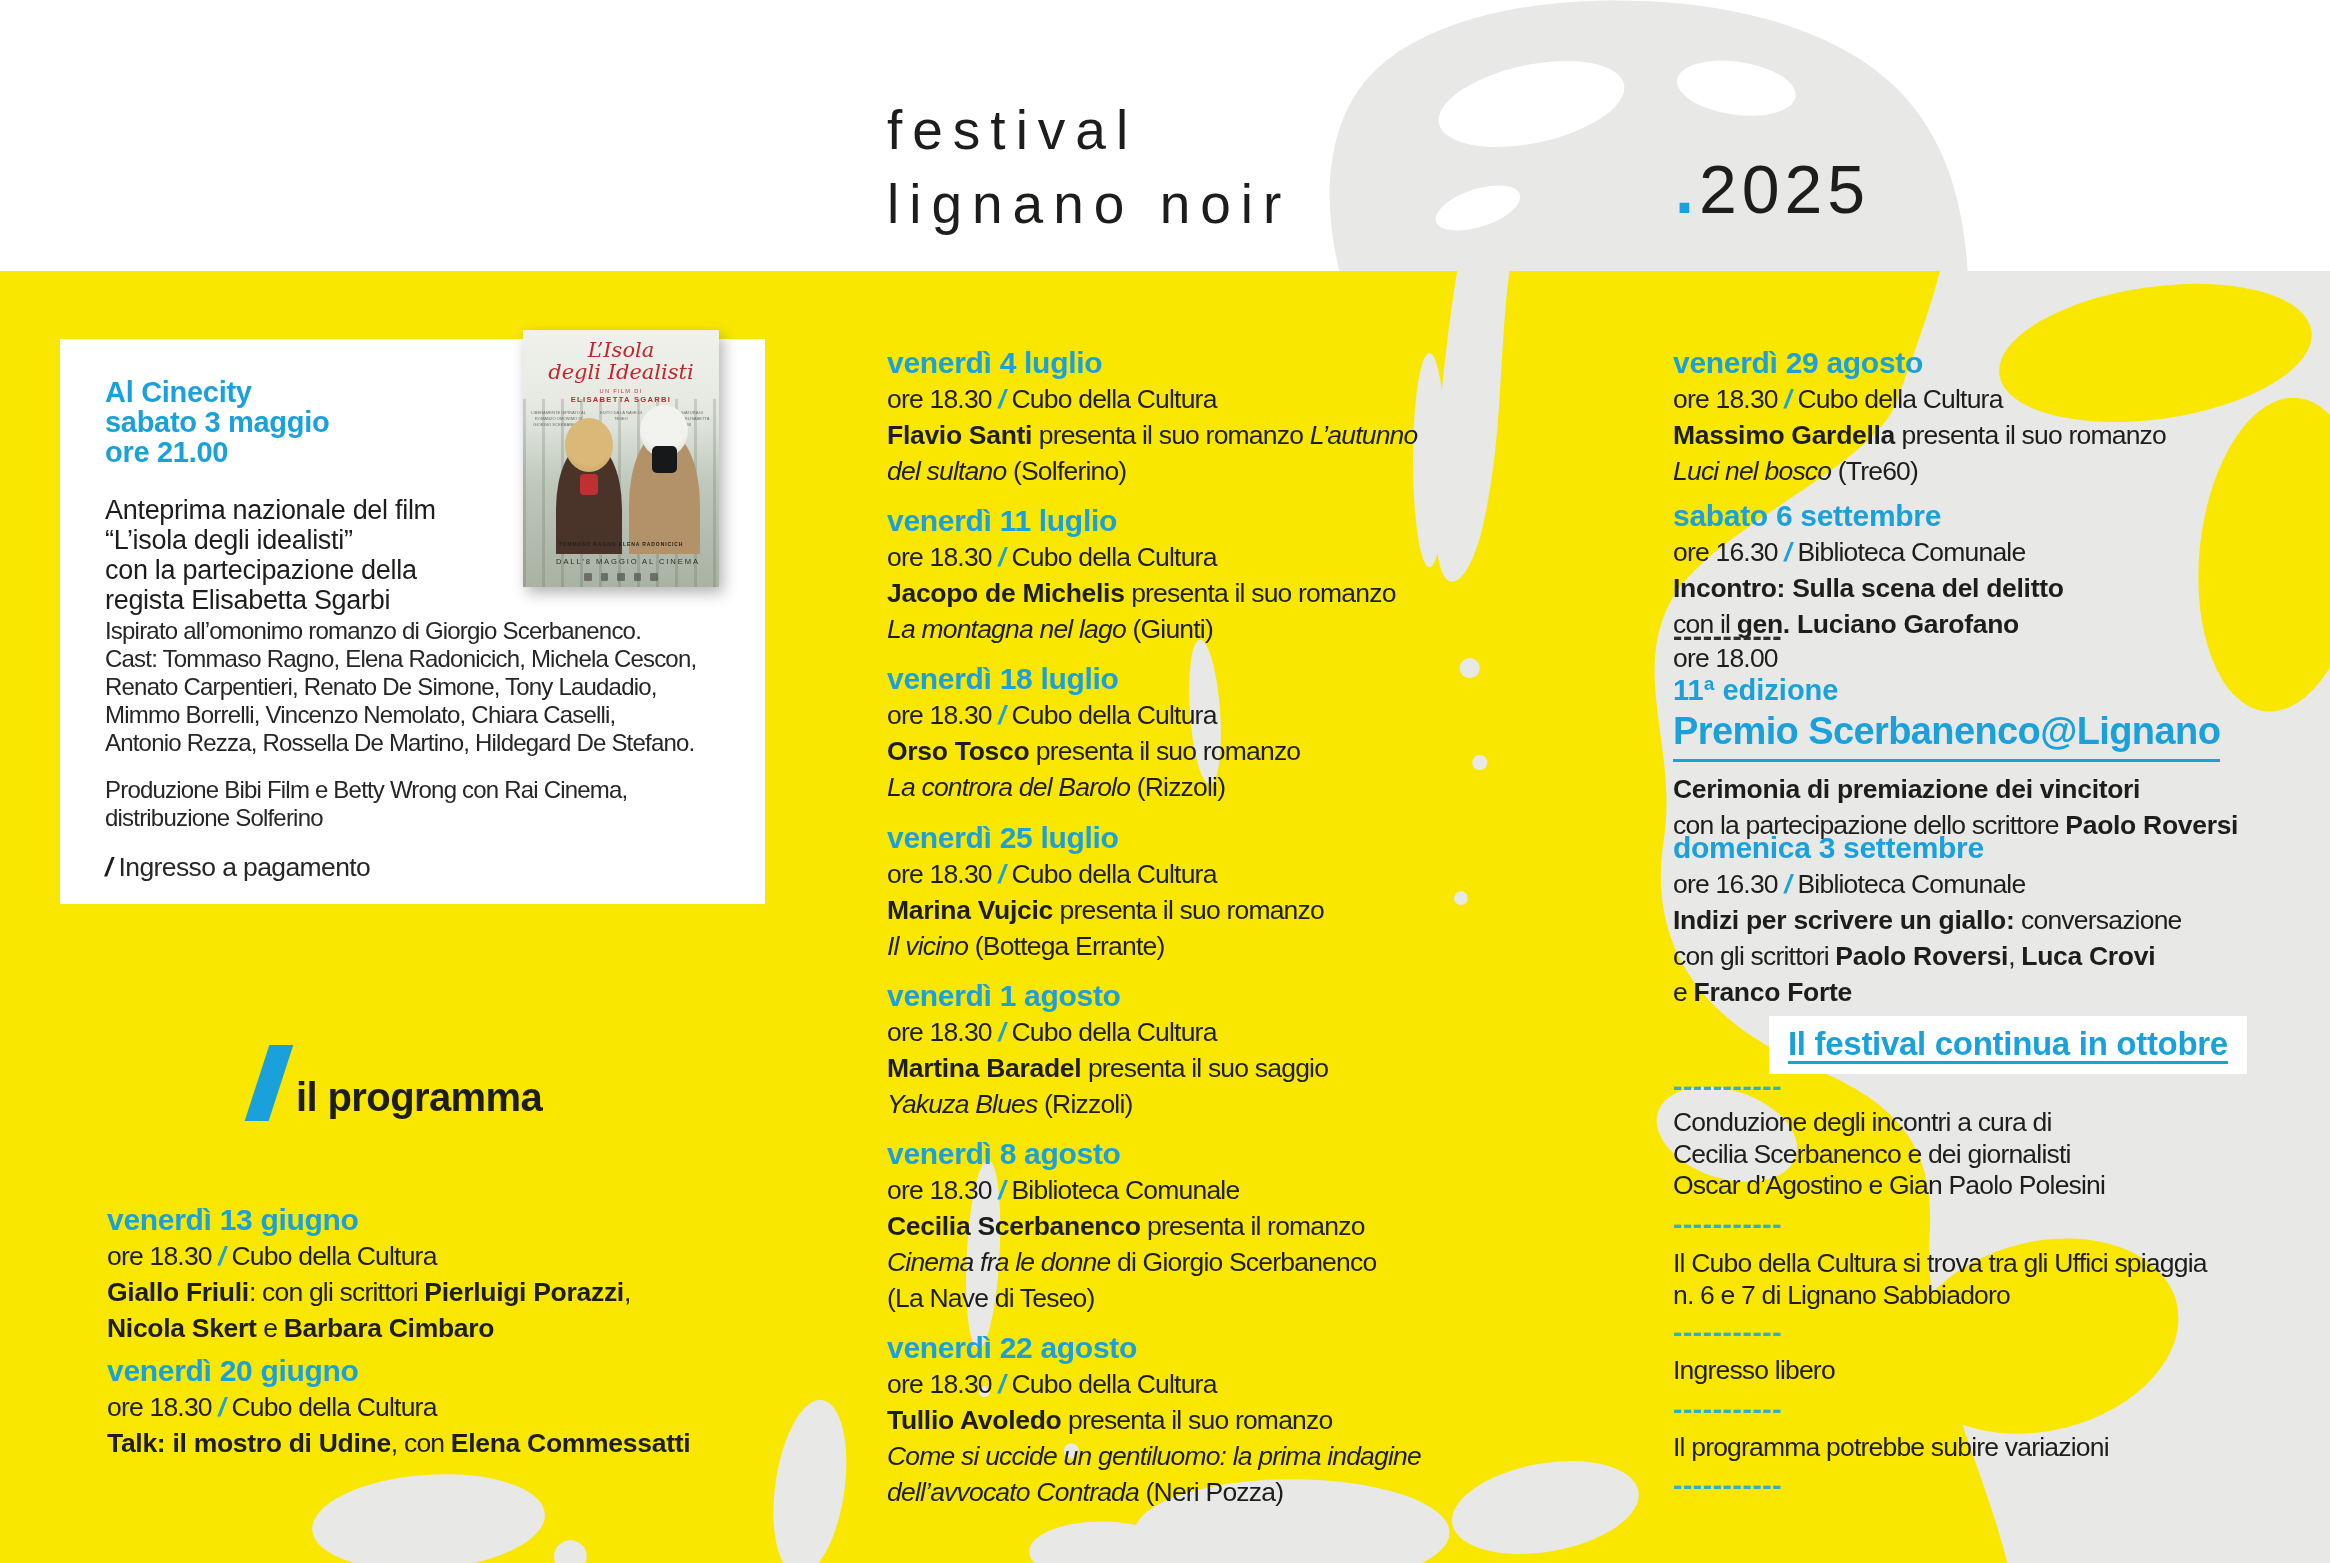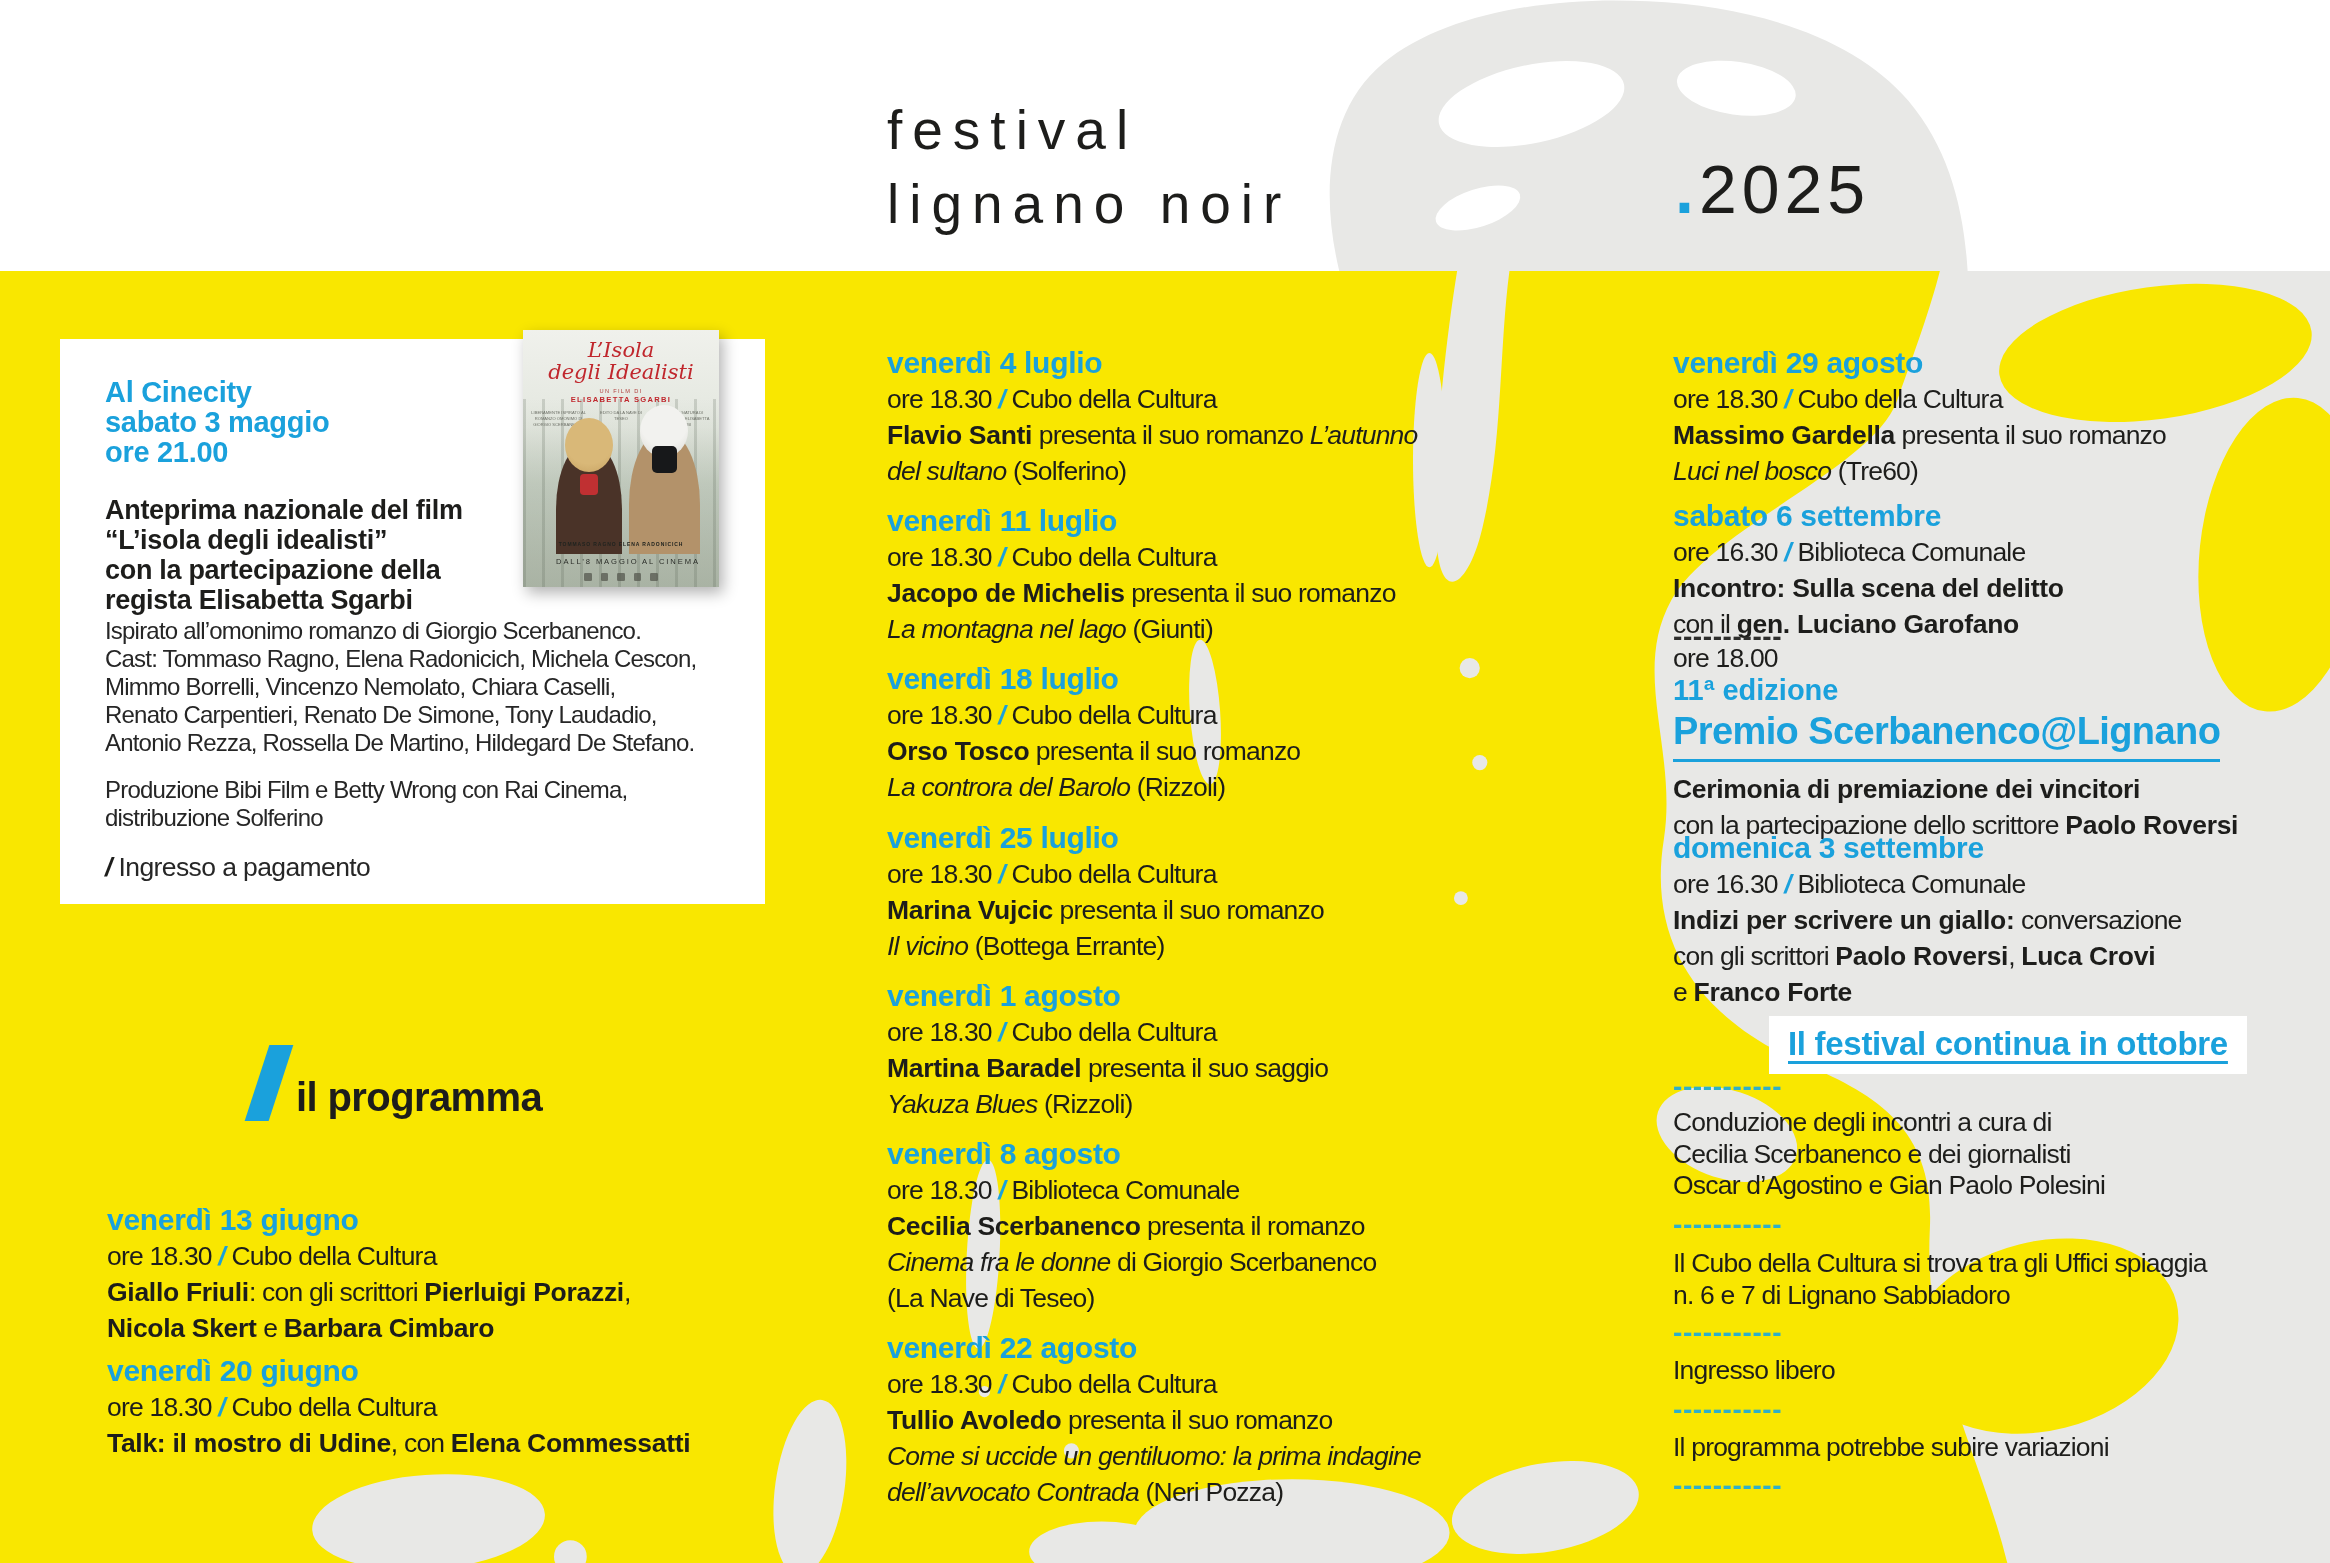--- a/index.html
+++ b/index.html
@@ -20,21 +20,21 @@
   .masthead{position:absolute;left:887px;top:93px;z-index:3;color:var(--ink);
     font-size:55px;line-height:74px;letter-spacing:10px;font-weight:400;}
   .year{position:absolute;left:1675px;top:150px;z-index:3;color:var(--ink);
     font-size:68px;letter-spacing:5px;font-weight:400;}
   .year .dot{color:var(--blue);font-weight:700;}
 
   
   .wbox{position:absolute;left:60px;top:339px;width:705px;height:565px;background:#fff;z-index:2;}
   .wbox-inner{padding:38px 25px 0 45px;}
   .wb-blue{color:var(--blue);font-weight:700;font-size:29px;line-height:30px;letter-spacing:-0.3px;}
-  .wb-bold{margin-top:28px;color:var(--ink);font-weight:700;font-size:27px;line-height:30px;letter-spacing:-0.3px;}
+  .wb-bold{margin-top:28px;color:var(--ink);font-weight:400;font-size:27px;line-height:30px;letter-spacing:-0.3px;}
   .wb-body{margin-top:1.9px;color:#262626;font-size:24px;line-height:28px;letter-spacing:-0.8px;}
   .wb-prod{margin-top:19px;color:#262626;font-size:24px;line-height:28px;letter-spacing:-0.8px;}
   .wb-adm{margin-top:20px;color:#262626;font-size:26.5px;letter-spacing:-0.6px;}
   .seg-slk{font-weight:800;font-style:italic;color:var(--ink);}
 
   
   .poster{position:absolute;left:523px;top:330px;width:196px;height:257px;z-index:4;
     background:linear-gradient(180deg,#f0f1ec 0%,#e3e7df 38%,#c9d2c6 60%,#b9c2b4 100%);
     box-shadow:3.8px 6.3px 14px rgba(0,0,0,.30);overflow:hidden;}
   .poster-trees{position:absolute;left:0;top:69px;width:100%;height:188px;
@@ -145,22 +145,22 @@
       <div class="wb-blue">ore 21.00</div>
       <div class="wb-bold">
         <div>Anteprima nazionale del film</div>
         <div>“L’isola degli idealisti”</div>
         <div>con la partecipazione della</div>
         <div>regista Elisabetta Sgarbi</div>
       </div>
       <div class="wb-body">
         <div>Ispirato all’omonimo romanzo di Giorgio Scerbanenco.</div>
         <div>Cast: Tommaso Ragno, Elena Radonicich, Michela Cescon,</div>
+        <div>Renato Carpentieri, Renato De Simone, Tony Laudadio,</div>
         <div>Mimmo Borrelli, Vincenzo Nemolato, Chiara Caselli,</div>
-        <div>Renato Carpentieri, Renato De Simone, Tony Laudadio,</div>
         <div>Antonio Rezza, Rossella De Martino, Hildegard De Stefano.</div>
       </div>
       <div class="wb-prod">
         <div>Produzione Bibi Film e Betty Wrong con Rai Cinema,</div>
         <div>distribuzione Solferino</div>
       </div>
       <div class="wb-adm"><span class="seg-slk">/</span><span class="seg-r"> Ingresso a pagamento</span></div>
     </div>
   </div>
 

